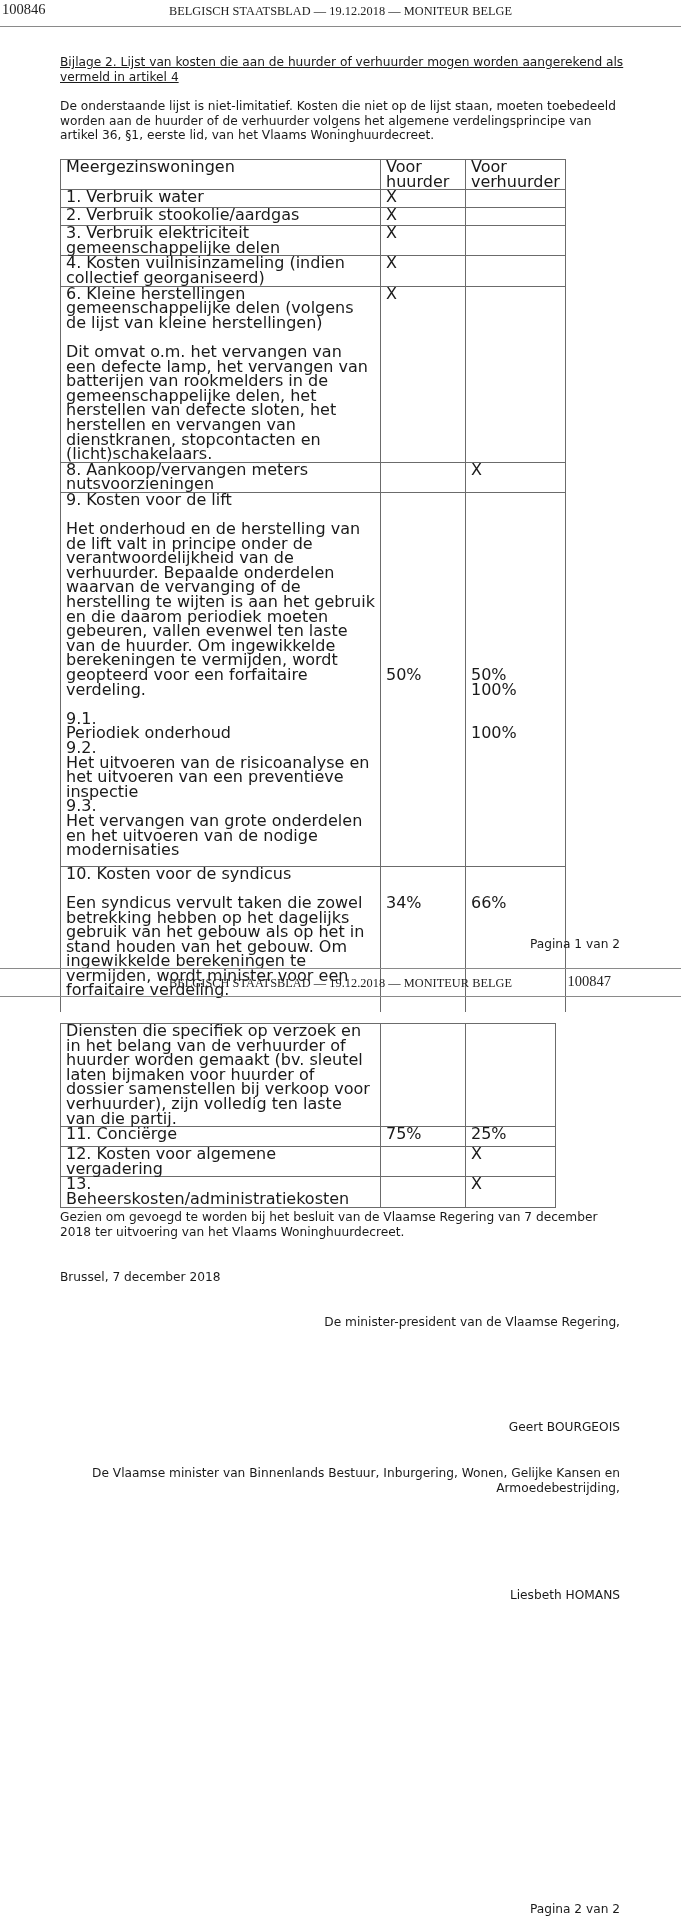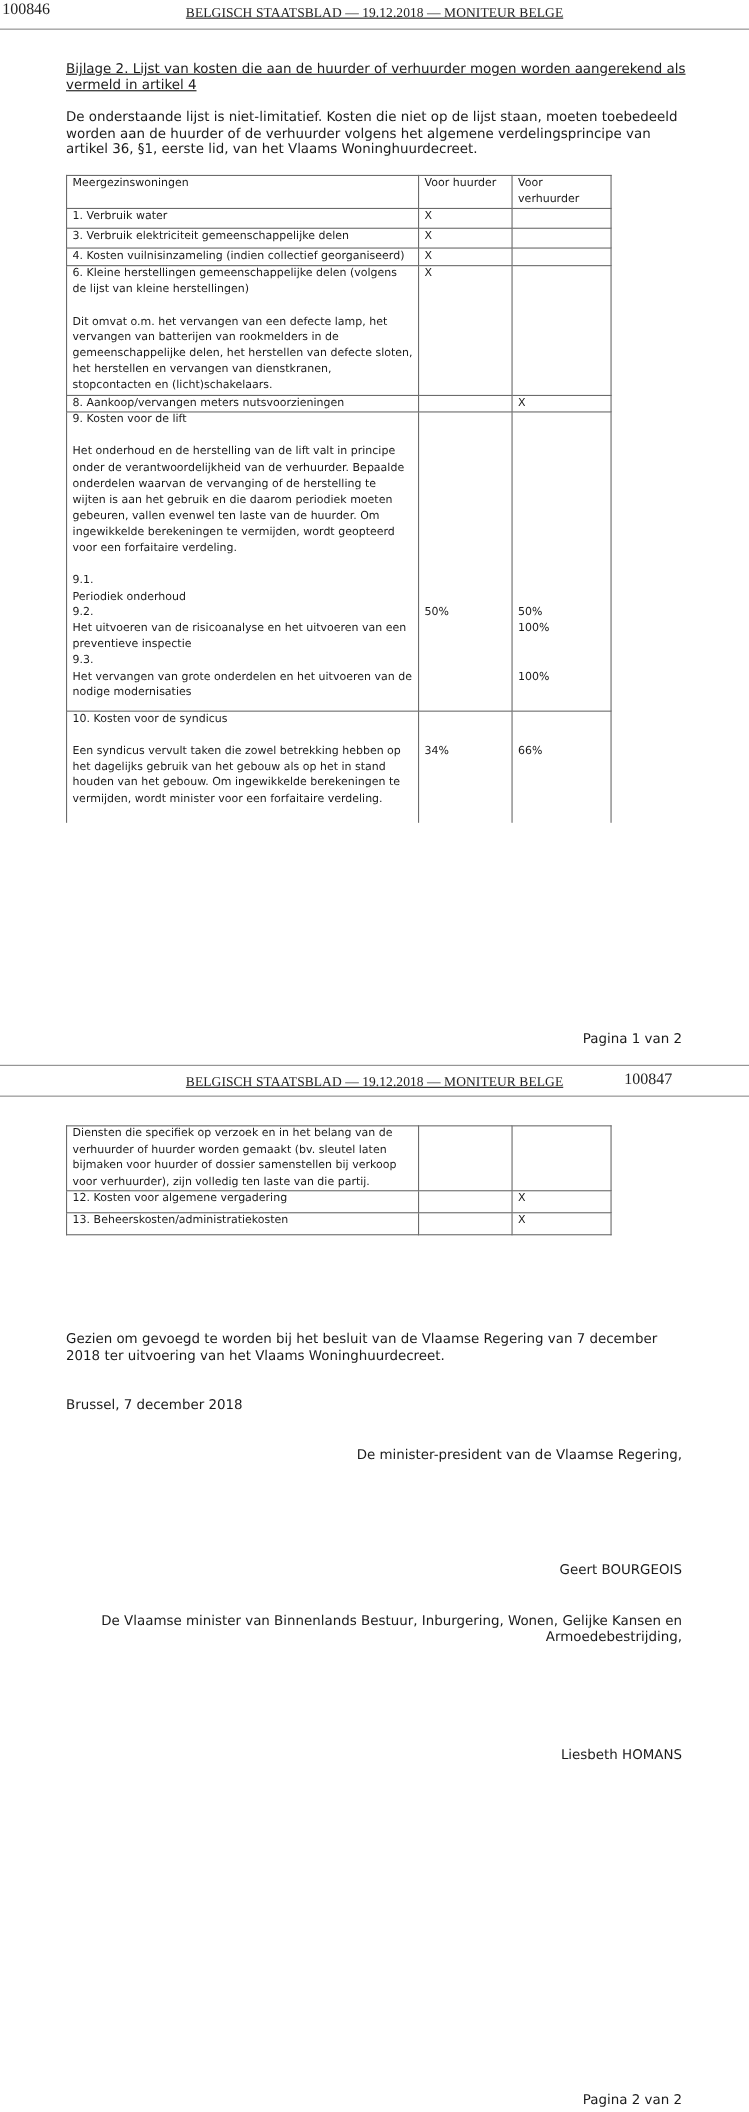--- a/index.html
+++ b/index.html
@@ -7,32 +7,32 @@
     width: 681px; height: 1920px; position: relative; overflow: hidden;
     font-family: "DejaVu Sans", sans-serif; color: #1a1a1a;
     font-size: 12.2px; line-height: 14.6px;
   }
   .hdr-rule { position: absolute; left: 0; width: 681px; height: 0; border-top: 1.5px solid #8a8a8a; }
   .hdr {
     position: absolute; left: 0; width: 613px; height: 22px;
     font-family: "Liberation Serif", serif; color: #222;
   }
   .hdr .pno { position: absolute; top: 2px; font-size: 14.5px; }
-  .hdr .title { position: absolute; left: 0; width: 681px; text-align: center; top: 4px; font-size: 12.3px; letter-spacing: 0.05px; text-decoration: underline; }
+  .hdr .title { position: absolute; left: 0; width: 681px; text-align: center; top: 4px; font-size: 12.3px; letter-spacing: 0.05px; }
   .p { position: absolute; left: 60px; width: 570px; margin: 0; }
   .ul { text-decoration: underline; }
   .pagefoot { position: absolute; left: 0; width: 620px; text-align: right; }
   .center { position: absolute; left: 60px; width: 560px; text-align: right; }
 
   table.costs {
     position: absolute; left: 60px; border-collapse: collapse; table-layout: fixed;
   }
   table.costs td {
     border: 1.3px solid #6b6b6b; vertical-align: top; padding: 0 5px 0 5px;
-    font-size: 10px; line-height: 14.6px;
+    font-size: 16px; line-height: 14.6px;
   }
   table.costs col.c1 { width: 320px; }
   table.costs col.c2 { width: 85px; }
   table.costs col.c3 { width: 90px; }
   table.open tr.last td { border-bottom: none; }
   .sub { display: flex; flex-direction: column; }
   .sub .n { width: 44px; flex: none; }
   .gap { height: 14.6px; }
 </style>
 </head>
@@ -54,20 +54,25 @@
       <col class="c3">
     </colgroup>
   <tbody>
       <tr>
     <td>Meergezinswoningen</td>
     <td>Voor huurder</td>
     <td>Voor verhuurder</td>
   </tr>
   <tr style="height:18px;">
     <td>1. Verbruik water</td>
+    <td>X</td>
+    <td></td>
+  </tr>
+  <tr style="height:18px;">
+    <td>2. Verbruik stookolie/aardgas</td>
     <td>X</td>
     <td></td>
   </tr>
   <tr style="height:18px;margin-top:45px;">
     <td>3. Verbruik elektriciteit gemeenschappelijke delen</td>
     <td>X</td>
     <td></td>
   </tr>
   <tr>
     <td>4. Kosten vuilnisinzameling (indien collectief georganiseerd)</td>
@@ -154,20 +159,25 @@
       <col class="c2">
       <col class="c3">
     </colgroup>
   <tbody>
       <tr>
     <td>Diensten die specifiek op verzoek en in het belang van de verhuurder of huurder worden gemaakt (bv. sleutel laten bijmaken voor huurder of dossier samenstellen bij verkoop voor verhuurder), zijn volledig ten laste van die partij.</td>
     <td></td>
     <td></td>
   </tr>
   <tr style="height:20px;">
+    <td>11. Conciërge</td>
+    <td>75%</td>
+    <td>25%</td>
+  </tr>
+  <tr style="height:20px;">
     <td>12. Kosten voor algemene vergadering</td>
     <td></td>
     <td>X</td>
   </tr>
   <tr style="height:20px;">
     <td>13. Beheerskosten/administratiekosten</td>
     <td></td>
     <td>X</td>
   </tr>
 </tbody>

